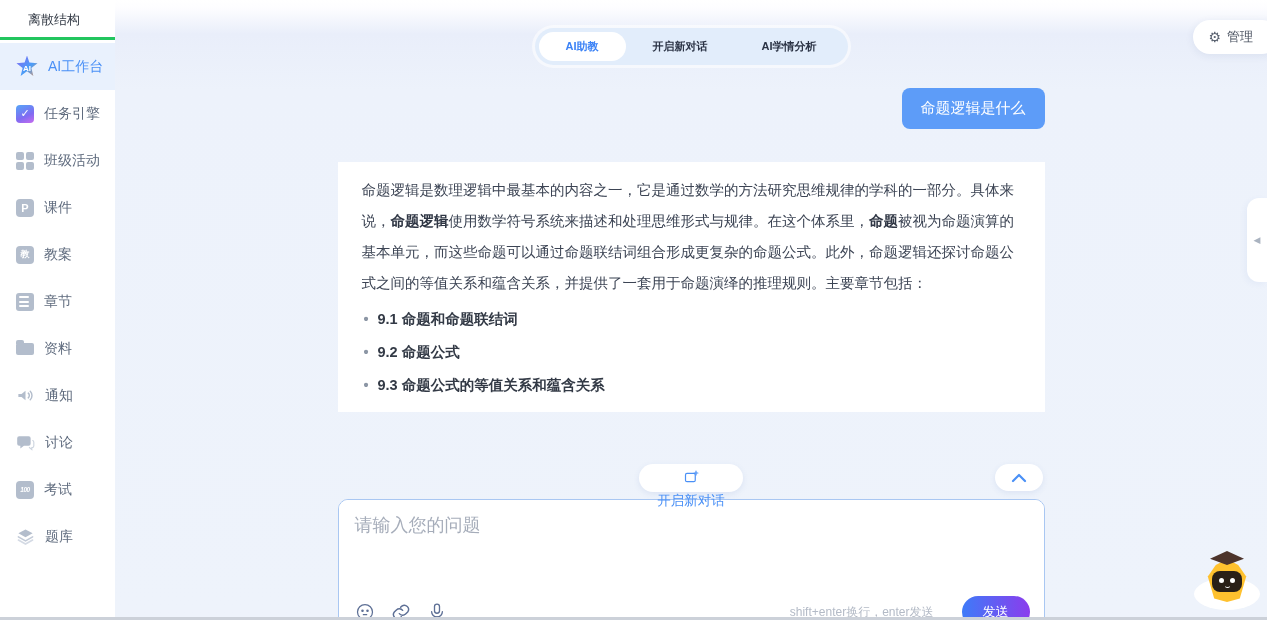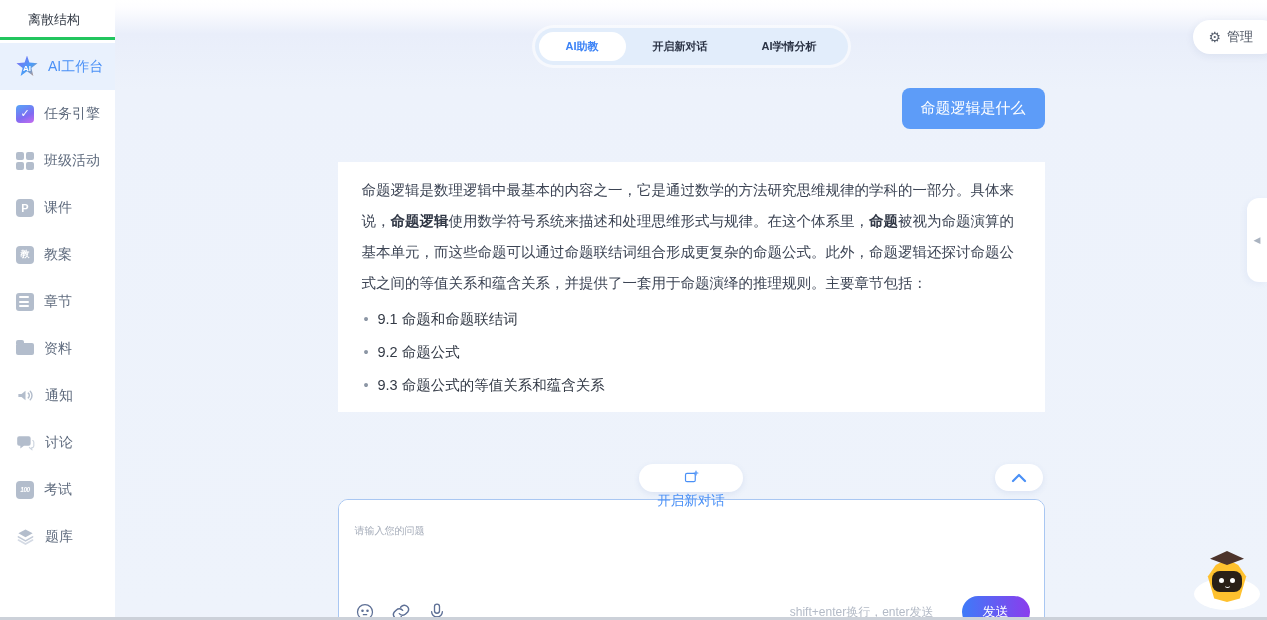--- a/index.html
+++ b/index.html
@@ -57,37 +57,37 @@
   .chat-col { width:707px; margin:0 auto; position:relative; }
 
   .user-row { display:flex; justify-content:flex-end; margin-top:23px; }
   .user-bubble { background:#5d9cf8; color:#fff; font-size:15px; padding:11px 19px;
     border-radius:8px; }
 
   .ai-card { margin-top:33px; background:#fff; border-radius:0; padding:13px 24px 10px;
     color:#3c4454; font-size:14.5px; line-height:31px; }
   .ai-card b { color:#2f3644; }
   .chapter-list { list-style:none; margin-top:4px; }
-  .chapter-list li { position:relative; padding-left:16px; font-weight:normal; color:#333a46;
+  .chapter-list li { position:relative; padding-left:16px; font-weight:bold; color:#333a46;
     line-height:33px; }
   .chapter-list li::before { content:"•"; position:absolute; left:2px; color:#8c96a5; }
 
   .controls-row { margin-top:52px; height:28px; position:relative; display:flex;
     justify-content:center; }
   .new-chat-btn { background:#fff; border-radius:999px; padding:6px 18px; display:flex;
     align-items:center; gap:7px; color:#4a90f6; font-size:13.5px; cursor:pointer;
     box-shadow:0 2px 6px rgba(60,100,180,.10);flex-direction:column; }
   .collapse-btn { position:absolute; right:2px; top:0; background:#fff; border-radius:999px;
     width:48px; height:27px; display:flex; align-items:center; justify-content:center;
     cursor:pointer; box-shadow:0 2px 6px rgba(60,100,180,.10); }
 
   .composer { margin-top:7px; height:142px; background:#fff; border:1.5px solid #a9c7f2;
     border-radius:10px; display:flex; flex-direction:column; overflow:hidden; }
-  .composer textarea { flex:1; border:none; outline:none; resize:none; padding:24px 16px;
-    font-size:10px; color:#333; font-family:inherit; }
+  .composer textarea { flex:1; border:none; outline:none; resize:none; padding:13px 16px;
+    font-size:18px; color:#333; font-family:inherit; }
   .composer textarea::placeholder { color:#a6adba; }
   .composer-toolbar { display:flex; align-items:center; padding:6px 14px 12px 16px; gap:16px; }
   .tool-ic { cursor:pointer; display:inline-flex; }
   .spacer { flex:1; }
   .hint { color:#b3bac6; font-size:12px; margin-right:12px; white-space:nowrap; }
   .send-btn { border:none; background:linear-gradient(90deg,#3e7bf8,#8b3ced); color:#fff;
     font-size:13px; padding:7px 21px; border-radius:999px; cursor:pointer; font-family:inherit; }
 
   .drawer-handle { position:absolute; right:0; top:198px; width:20px; height:84px; background:#fff;
     border-radius:12px 0 0 12px; display:flex; align-items:center; justify-content:center;

